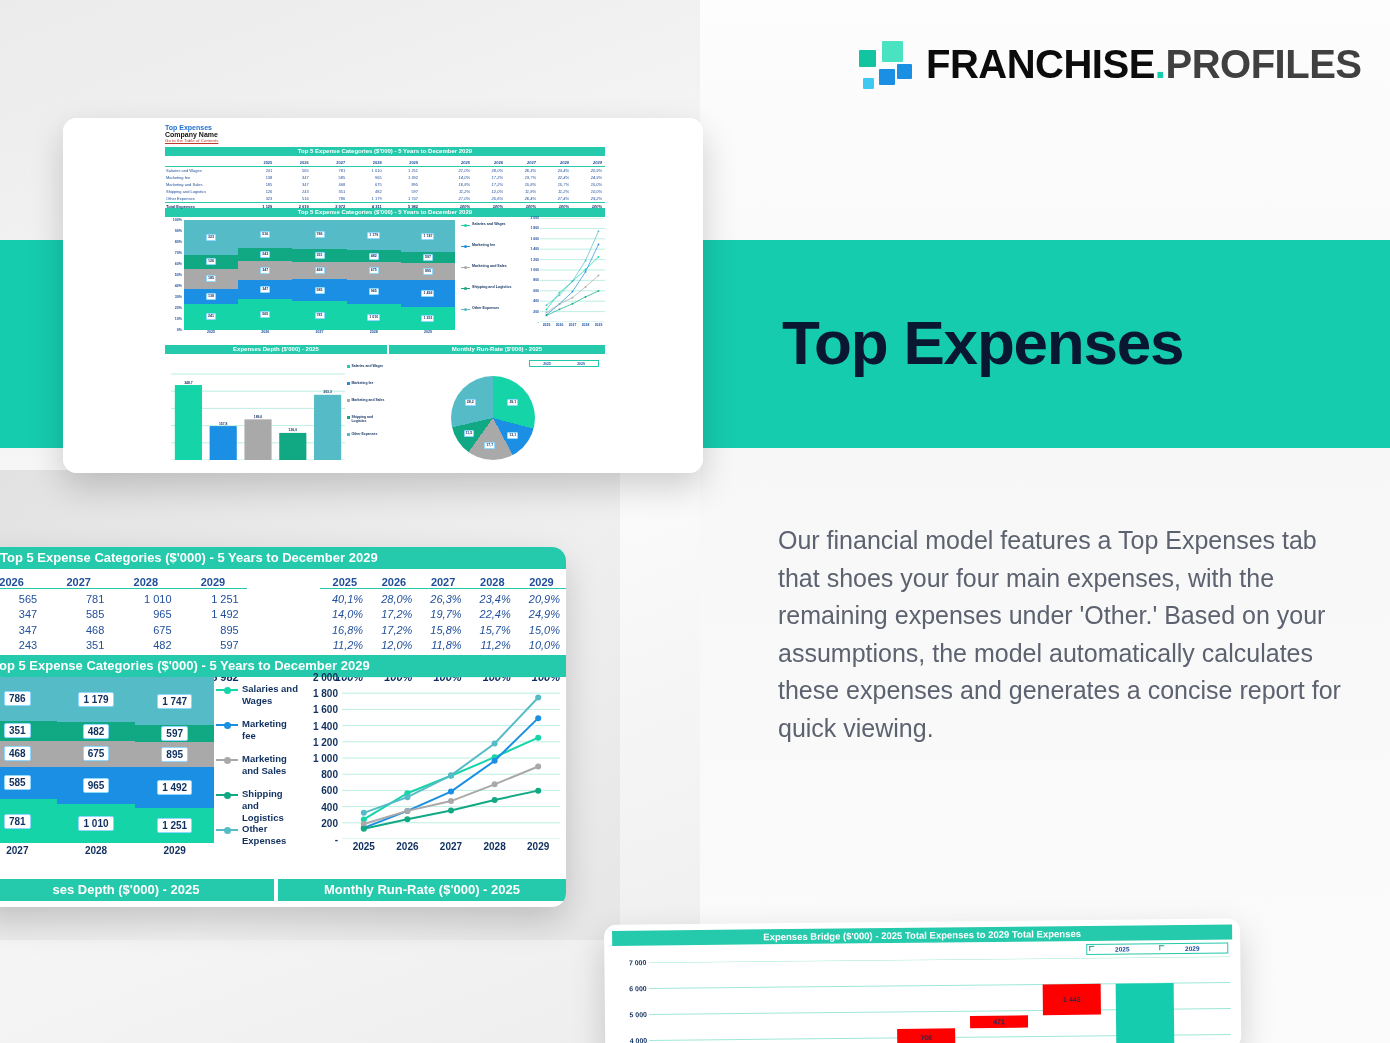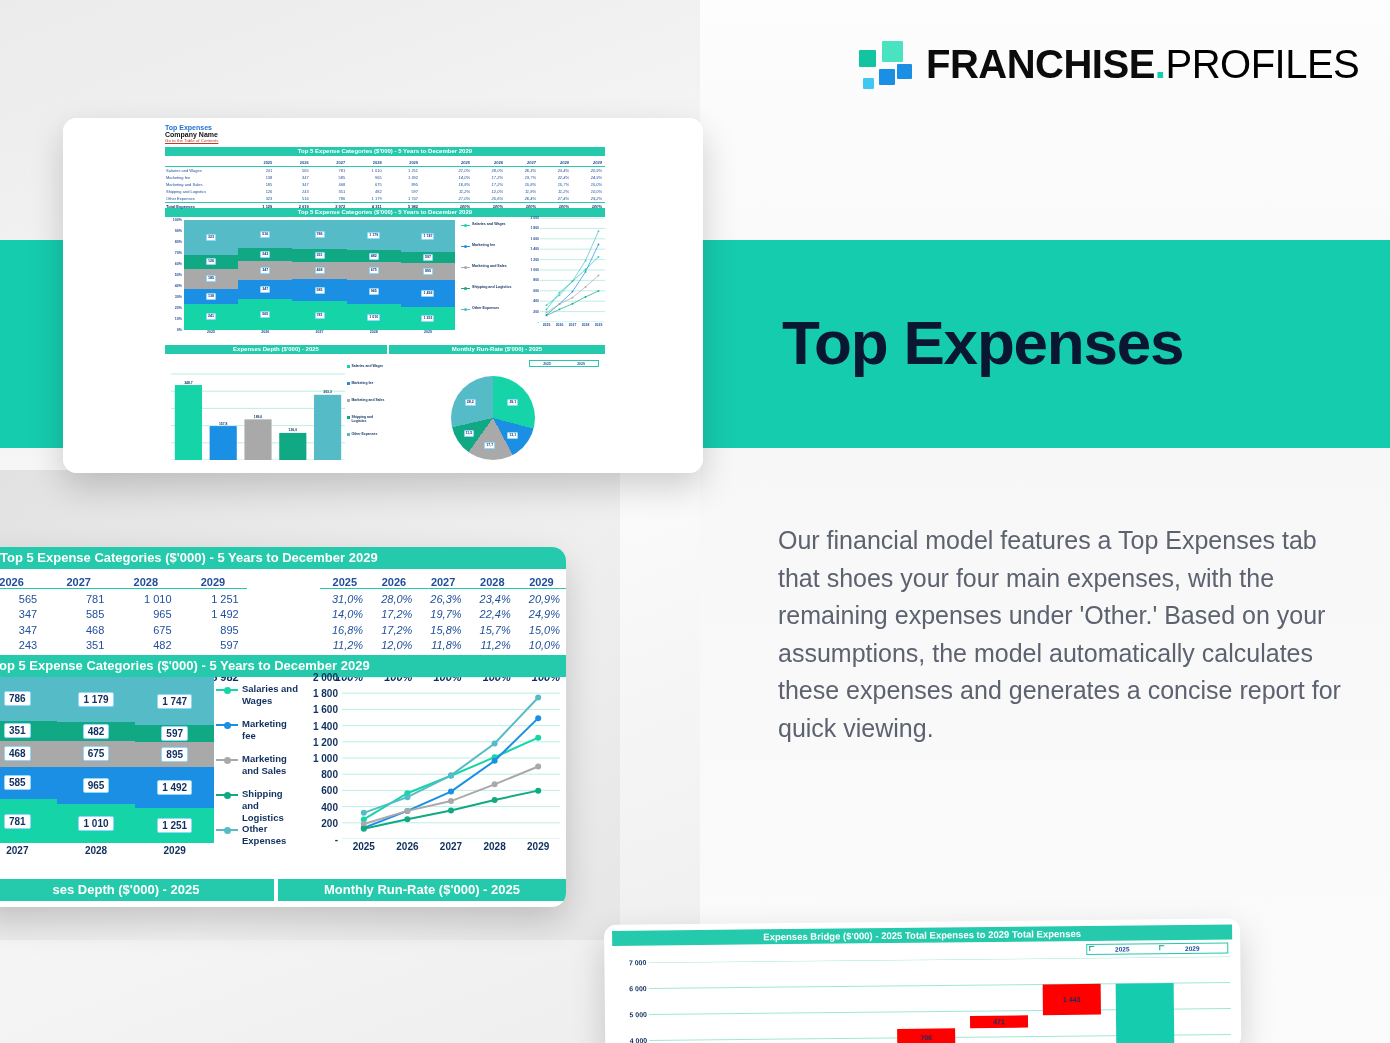--- a/index.html
+++ b/index.html
@@ -45,21 +45,21 @@
   .logo-sq.s2 { left: 30px; top: 5px;  width: 21px; height: 21px; background: #4ae3c2; }
   .logo-sq.s3 { left: 27px; top: 33px; width: 16px; height: 16px; background: #1b8fe3; }
   .logo-sq.s4 { left: 45px; top: 28px; width: 15px; height: 15px; background: #1b8fe3; }
   .logo-sq.s5 { left: 11px; top: 42px; width: 11px; height: 11px; background: #3fc8f0; }
   .logo-text {
     font-size: 40px; letter-spacing: -0.5px; white-space: nowrap;
     color: #0c0c0c; line-height: 1;
   }
   .logo-text .b { font-weight: bold; }
   .logo-text .dot { color: #16ccae; font-weight: bold; }
-  .logo-text .l { font-weight: 400; color: #000000; }
+  .logo-text .l { font-weight: 700; color: #404040; }
 
   
   .page-title {
     position: absolute; left: 782px; top: 312px;
     font-size: 62px; font-weight: bold; letter-spacing: -1.2px;
     color: #091731; line-height: 1;
   }
   .desc {
     position: absolute; left: 778px; top: 522px; width: 566px;
     font-size: 25px; line-height: 1.5; color: #5d6270; font-weight: 400;
@@ -644,21 +644,21 @@
         <div class="c2-pct">2027</div>
         <div class="c2-pct">2028</div>
         <div class="c2-pct">2029</div>
       </div>
       <div class="c2-row">
         <div class="c2-cell">565</div>
         <div class="c2-cell">781</div>
         <div class="c2-cell">1 010</div>
         <div class="c2-cell">1 251</div>
         <div class="c2-gap"></div>
-        <div class="c2-pct">31,0%</div>
+        <div class="c2-pct">40,1%</div>
         <div class="c2-pct">28,0%</div>
         <div class="c2-pct">26,3%</div>
         <div class="c2-pct">23,4%</div>
         <div class="c2-pct">20,9%</div>
       </div>
       <div class="c2-row">
         <div class="c2-cell">347</div>
         <div class="c2-cell">585</div>
         <div class="c2-cell">965</div>
         <div class="c2-cell">1 492</div>

